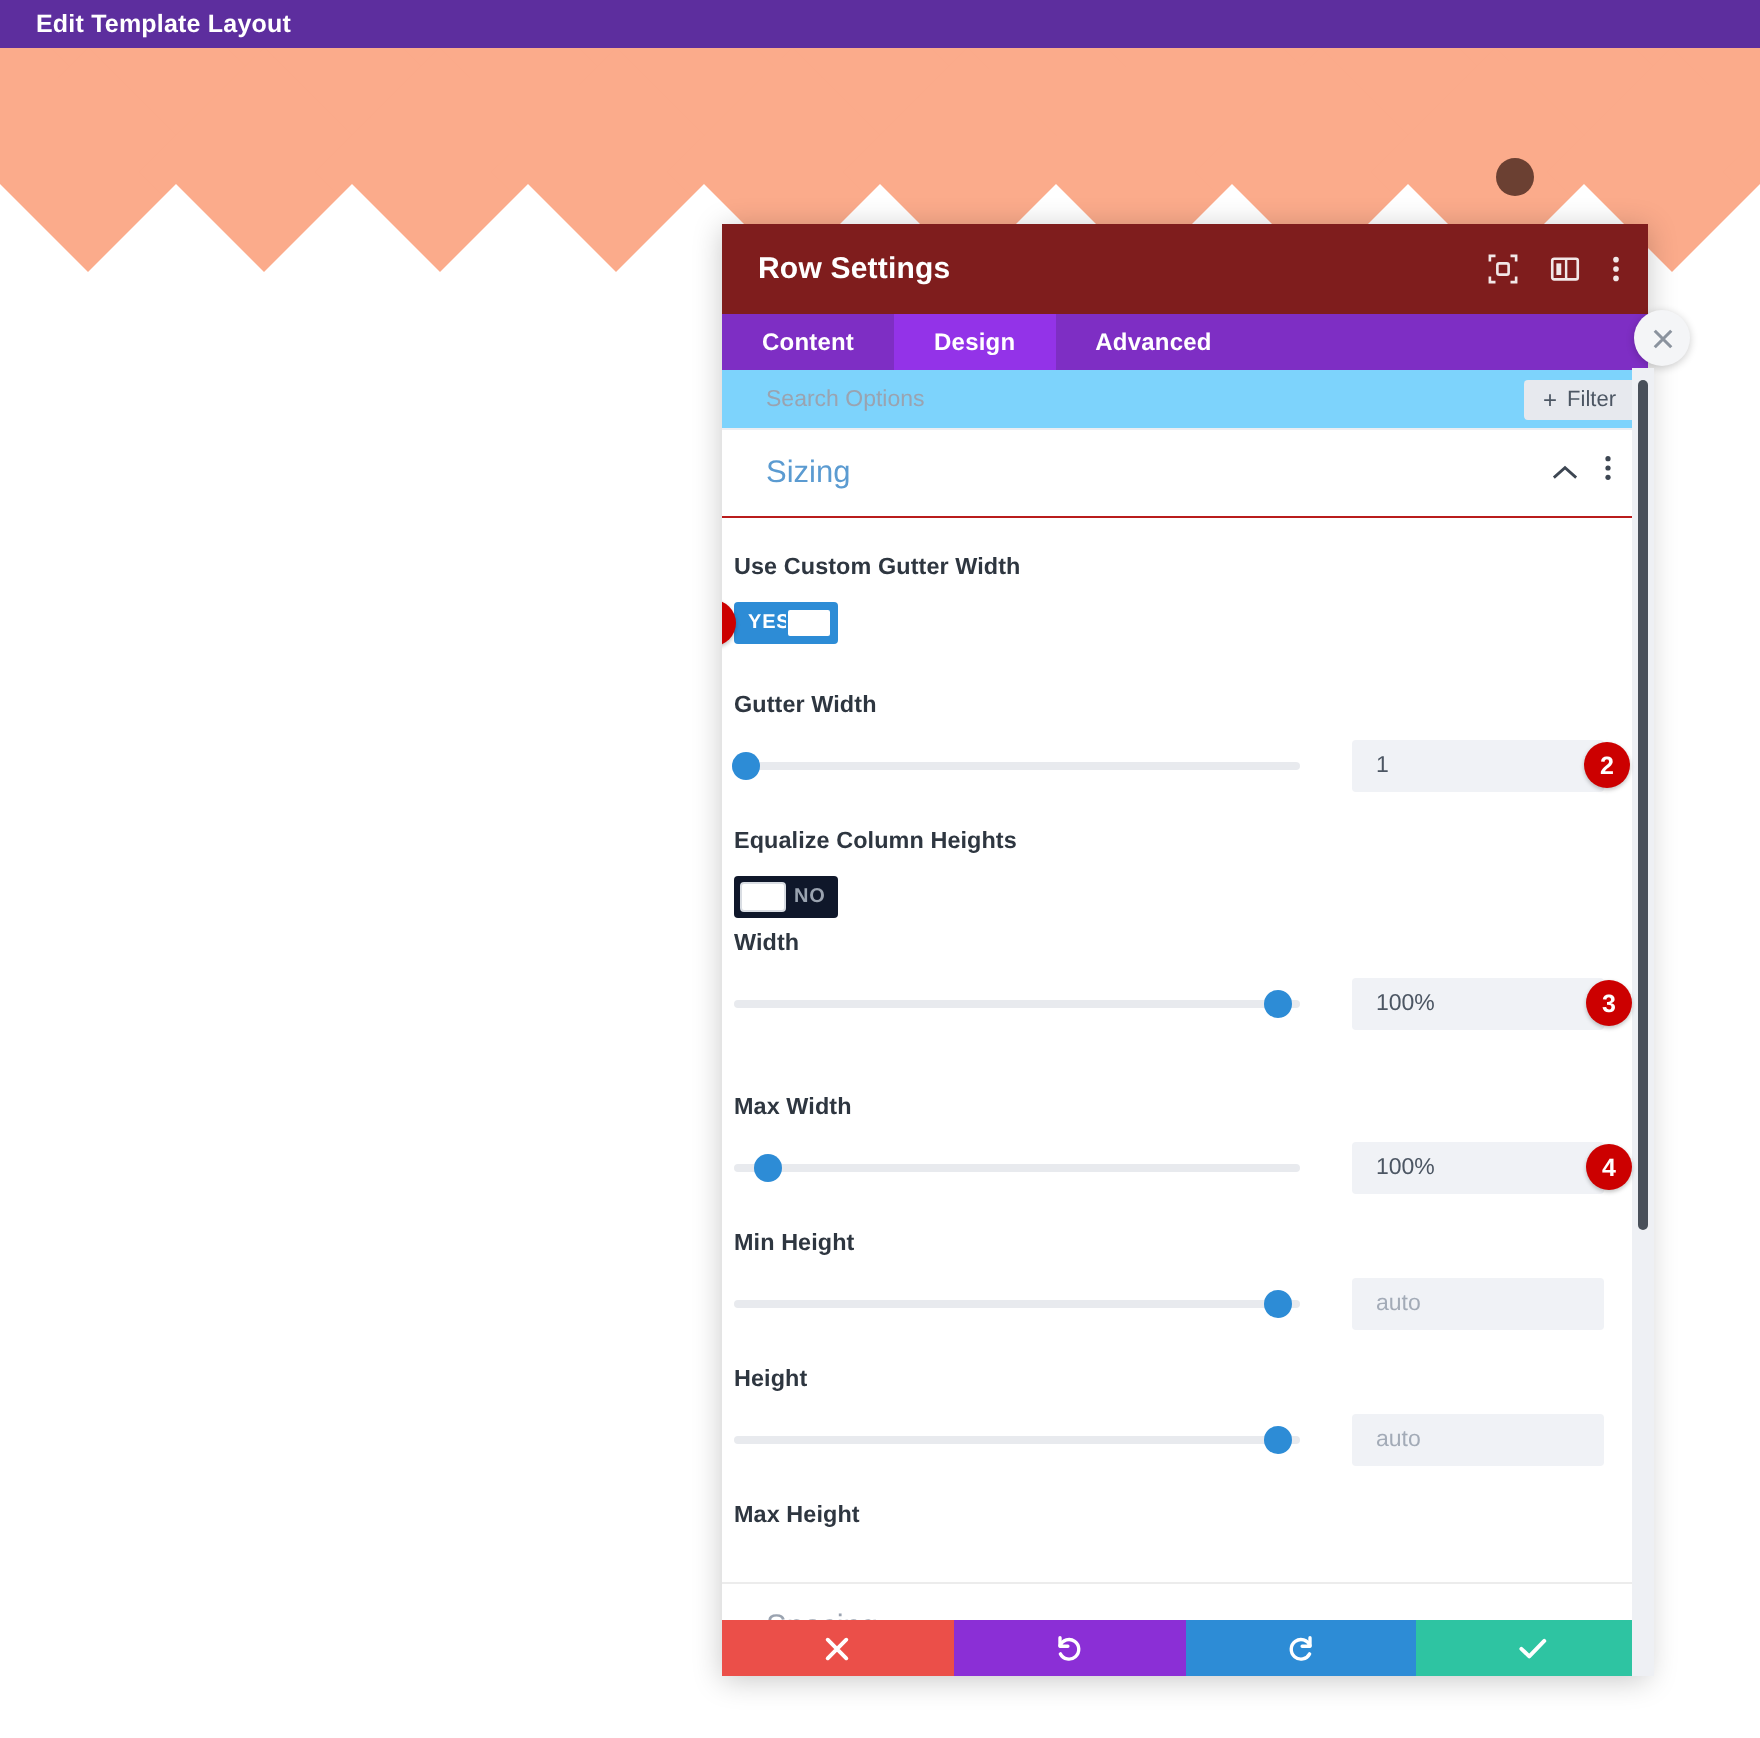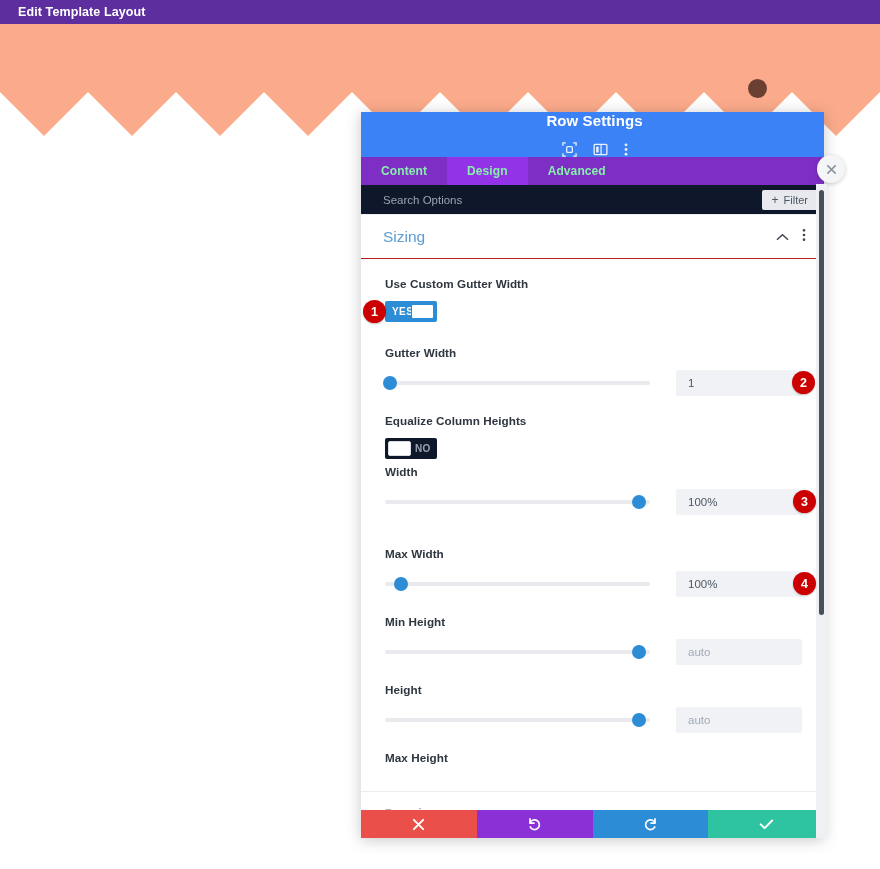--- a/index.html
+++ b/index.html
@@ -39,42 +39,42 @@
     pointer-events:none;
   }
 
   
   .modal {
     position:absolute; left:361px; top:112px; width:463px; height:726px;
     background:#ffffff;
     box-shadow: 0 2px 14px rgba(0,0,0,.22);
   }
   .modal-head {
-    height:45px; background:#3b82f6;
-    display:flex; align-items:center; padding:0 14px 0 18px;flex-direction:column;
+    height:45px; background:#7f1d1d;
+    display:flex; align-items:center; padding:0 14px 0 18px;
   }
   .modal-head h1 {
     color:#fff; font-size:15px; font-weight:bold; flex:1; letter-spacing:.1px;
   }
   .head-icons { display:flex; align-items:center; gap:16px; }
   .head-icons .hico { opacity:.9; cursor:pointer; display:flex; }
 
   .tabs {
     height:28px; background:#7e2ec4; display:flex; align-items:stretch;
   }
   .tab {
     display:flex; align-items:center; padding:0 20px;
-    color:#86efac; font-size:12px; font-weight:bold; cursor:pointer;
+    color:#ffffff; font-size:12px; font-weight:bold; cursor:pointer;
     letter-spacing:.1px;
     text-align:right;
   }
   .tab.active { background:#9333e8; }
 
   .searchbar {
-    height:30px; background:#0f172a; border-bottom:1px solid #eceef2;
+    height:30px; background:#7dd3fc; border-bottom:1px solid #eceef2;
     display:flex; align-items:center; padding:0 6px 0 22px;
   }
   .searchbar input {
     flex:1; border:none; outline:none; background:transparent;
     font-family:"Liberation Sans",sans-serif; font-size:11.5px; color:#5b6573;
   }
   .searchbar input::placeholder{ color:#9aa3b0; }
   .filter-btn {
     background:#e7e9ee; color:#4c5663; font-size:11px;
     padding:4px 10px; border-radius:2px; display:flex; align-items:center;
@@ -88,21 +88,21 @@
 
   .sec-head {
     height:44px; display:flex; align-items:center;
     padding:0 18px 0 22px; border-bottom:1px solid #b91c1c;
   }
   .sec-head .stitle{ flex:1; font-size:15.5px; color:#5b9bd1; }
   .sec-head.collapsed .stitle{ color:#9aa3b0; }
   .sec-head .sico{ display:flex; align-items:center; gap:13px; color:#3d4652;}
   .sec-head .chev{ cursor:pointer; }
 
-  .fields{ padding:12px 22px 16px 24px; }
+  .fields{ padding:12px 22px 16px 6px; }
   .field{ margin-bottom:5px; }
   .flabel{
     font-size:11.7px; font-weight:bold; color:#2e3640;
     margin:6px 0 11px 0; letter-spacing:.05px;
   }
 
   
   .toggle{
     display:inline-flex; align-items:center; width:52px; height:21px;
     border-radius:2px; cursor:pointer; position:relative;

